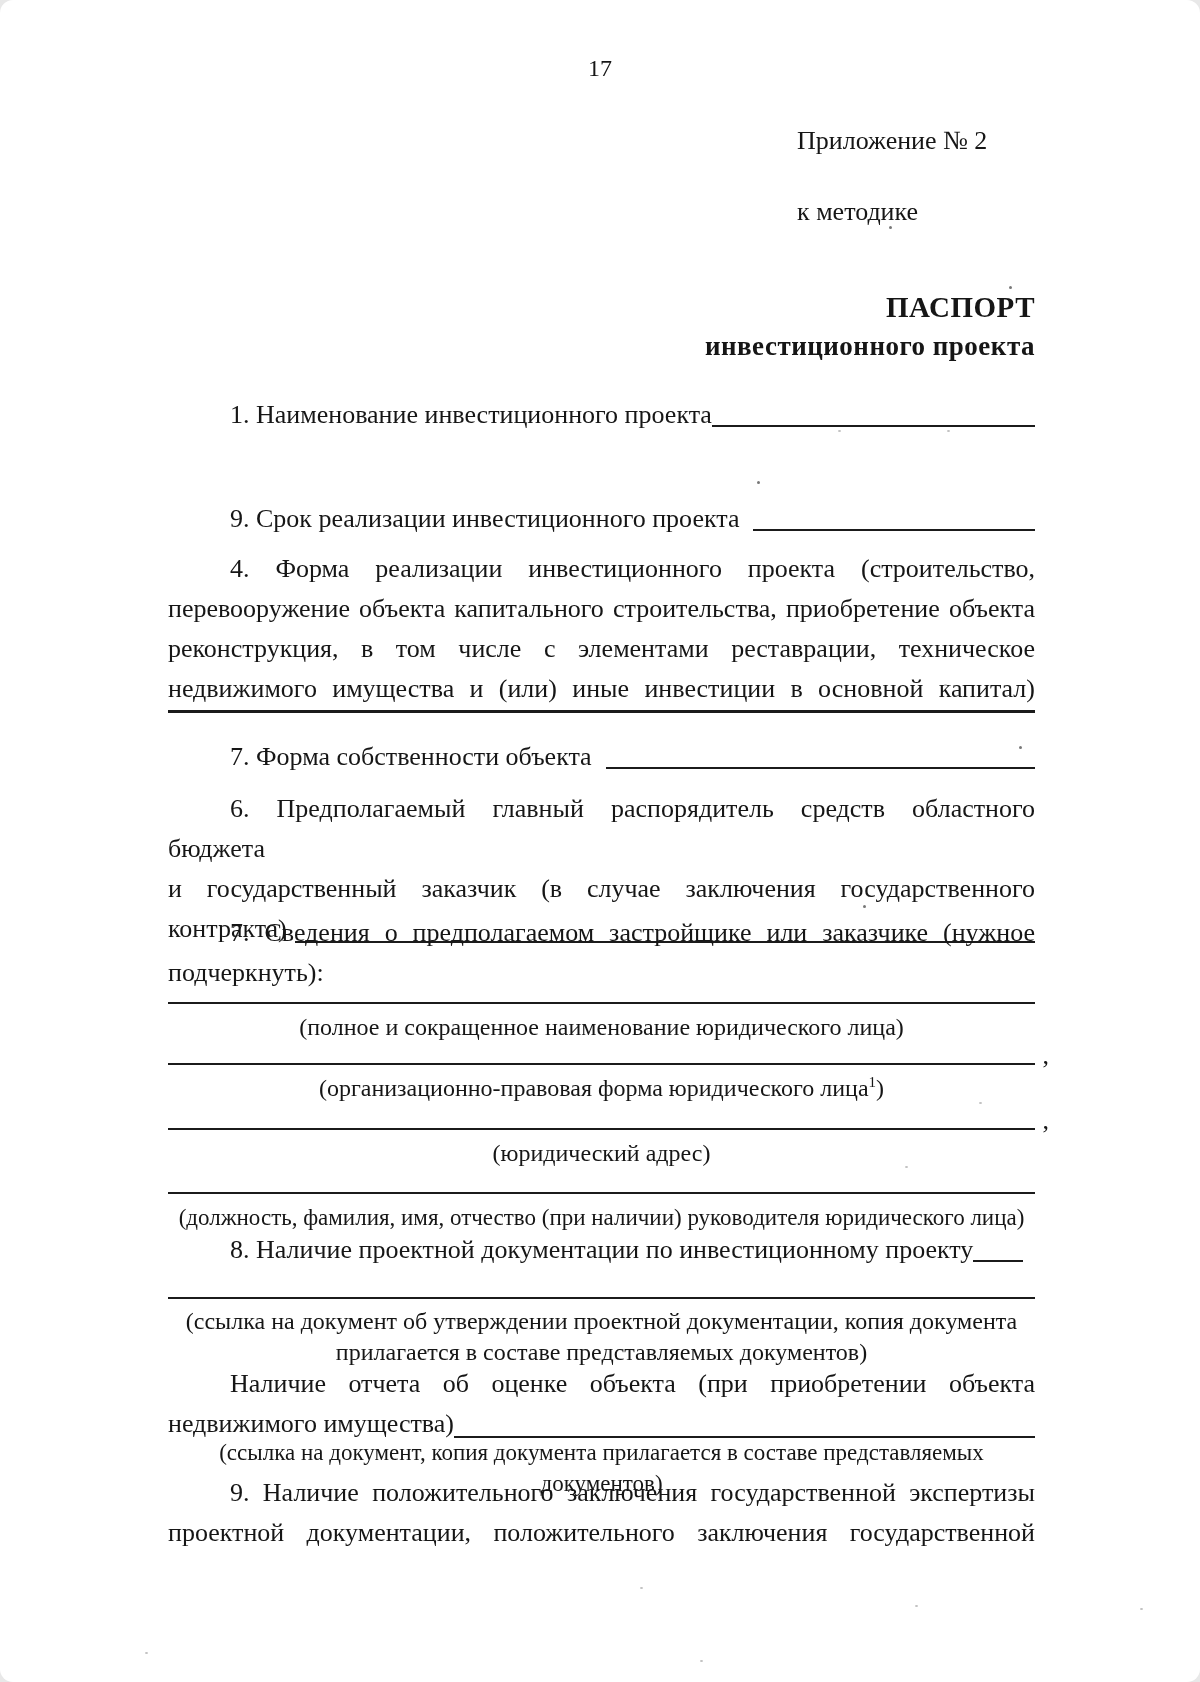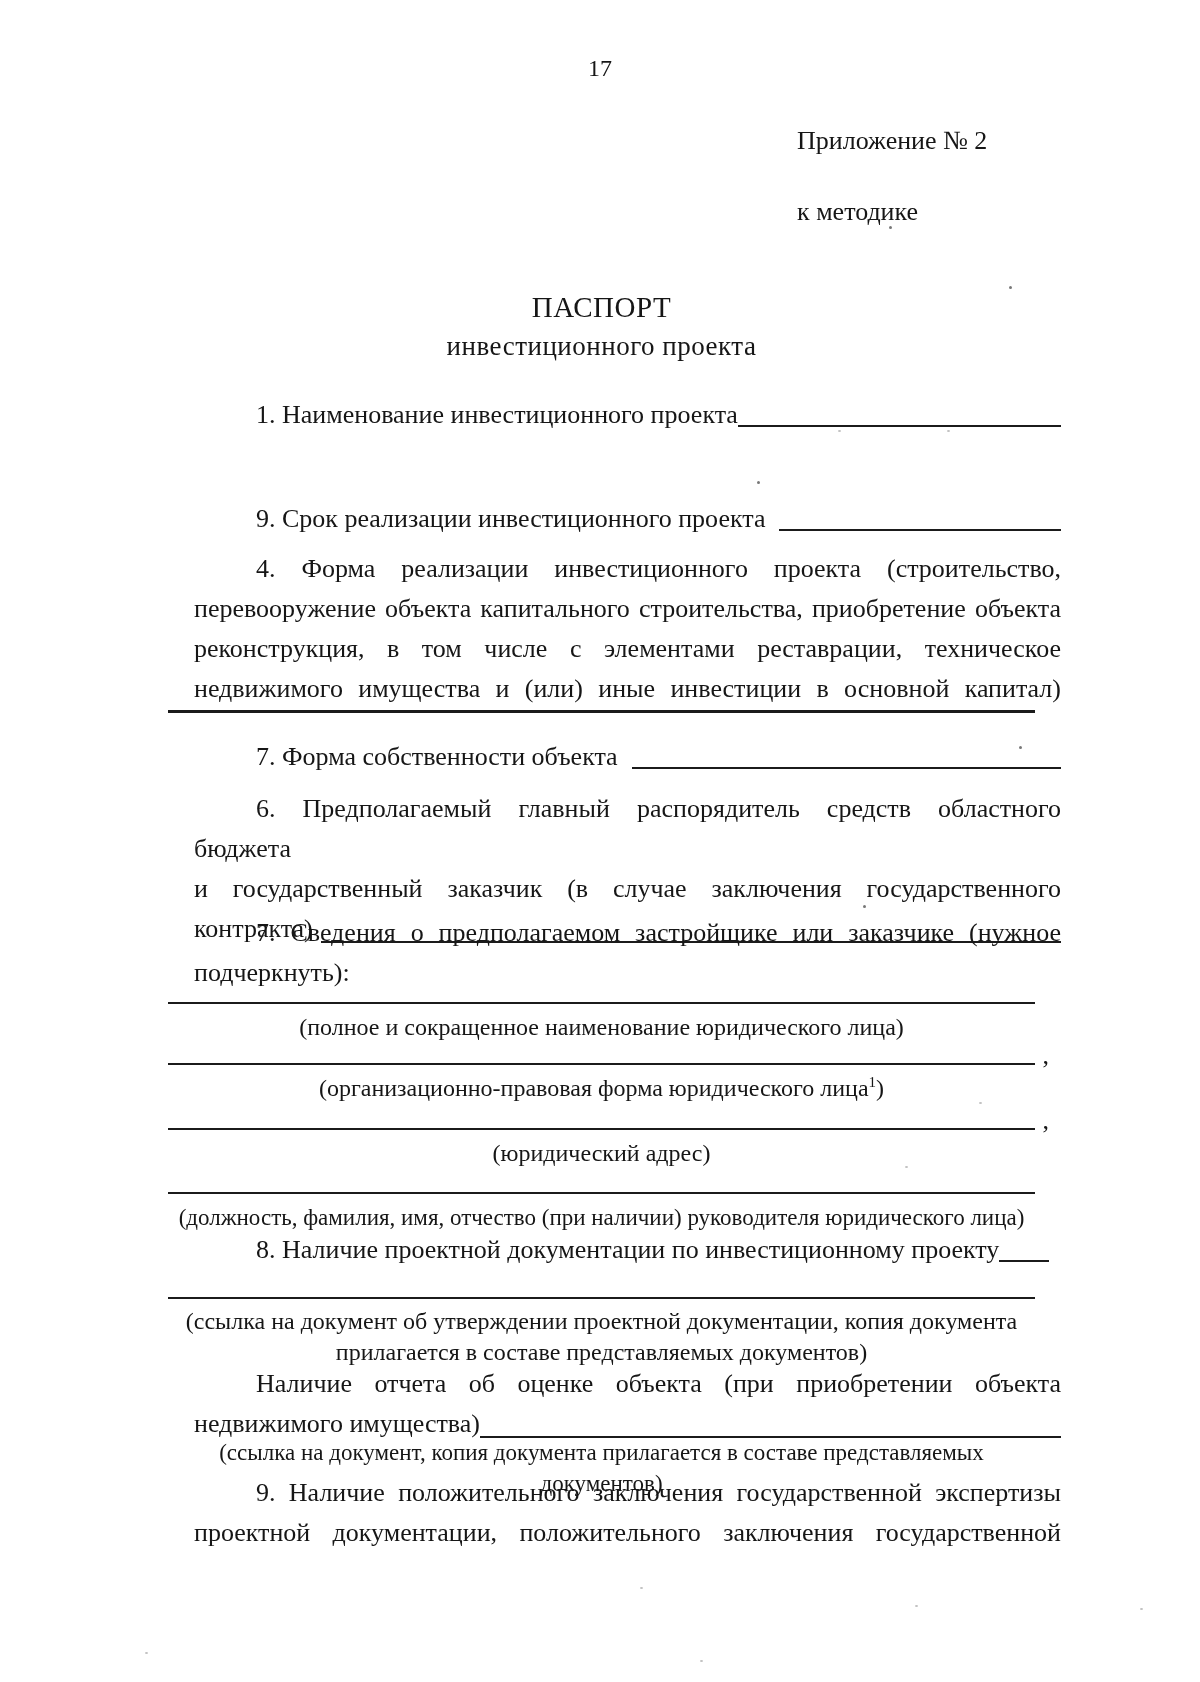--- a/index.html
+++ b/index.html
@@ -5,42 +5,43 @@
   html,body { margin:0; padding:0; background:#e8e8e8; }
   .page {
     position: relative;
     width: 1200px;
     height: 1682px;
     margin: 0 auto;
     background: #ffffff;
     font-family: "Liberation Serif", "DejaVu Serif", serif;
     color: #161616;
     overflow: hidden;
+    border-radius: 13px;
   }
   .abs { position: absolute; }
 
   .pagenum {
     top: 55px; left: 0; width: 1200px;
     text-align: center; font-size: 24px;
   }
   .annex {
     top: 126px; left: 797px;
     font-size: 26px; line-height: 30px;
   }
   .annex .l2 { margin-top: 41px; }
 
   .titleblk {
     top: 288px; left: 168px; width: 867px;
-    text-align: center; font-weight: normal;
+    text-align: right; font-weight: bold;
     font-size: 29px; line-height: 39px;
     letter-spacing: .5px;
   }
   .titleblk .t2 { font-size: 27px; }
 
-  .body-item { left: 168px; width: 867px; font-size: 26px; margin-left: 26px; }
+  .body-item { left: 168px; width: 867px; font-size: 26px; }
 
   .row { display: flex; align-items: stretch; line-height: 31px; }
   .row .ind { width: 62px; flex: none; }
   .row .lbl { white-space: pre; }
   .row .gap { width: 14px; flex: none; }
   .row .blank {
     flex: 1;
     border-bottom: 2px solid #1b1b1b;
     margin-bottom: 3px;
   }

